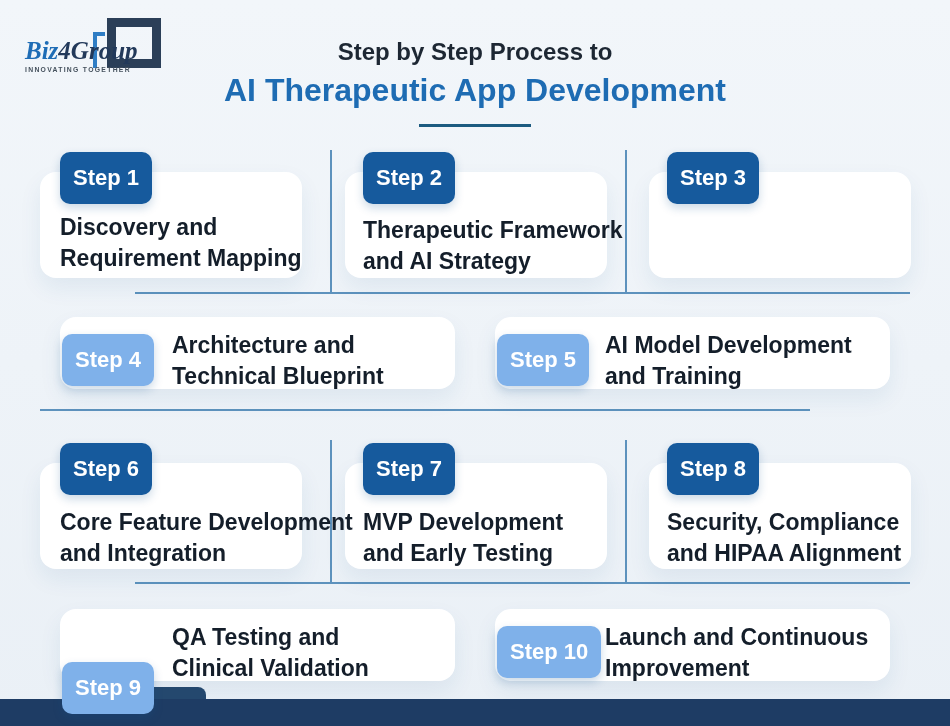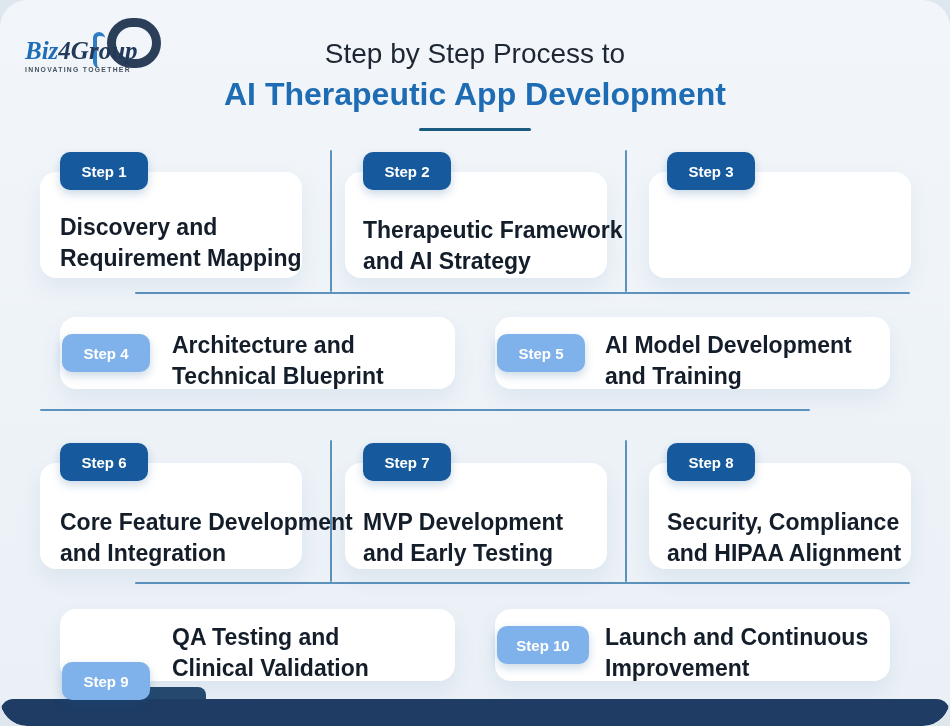--- a/index.html
+++ b/index.html
@@ -1,15 +1,15 @@
 <!DOCTYPE html>
 <html><head>
 <meta charset="utf-8">
 <style>
-  * { margin:0; padding:0; box-sizing:border-box;border-radius:27px; }
+  * { margin:0; padding:0; box-sizing:border-box; }
   html,body { background:#dfe7ee; }
   body { font-family:"Liberation Sans", sans-serif; }
 
   .canvas{
     position:relative; width:950px; height:726px; overflow:hidden;
     background:linear-gradient(180deg,#f2f6fa 0%,#eaf0f6 100%);
   }
 
   
   .logo{ position:absolute; left:25px; top:14px; width:180px; height:68px; }
@@ -21,30 +21,30 @@
   .logo-wordmark{ font-family:"Liberation Serif", serif; font-style:italic; font-weight:bold;
                   font-size:25px; line-height:1; white-space:nowrap; }
   .logo-biz{ color:#1f6db6; }
   .logo-num{ color:#22395a; }
   .logo-group{ color:#22395a; }
   .logo-tagline{ font-size:6.8px; letter-spacing:1.3px; color:#44505c; margin-top:3px;
                  font-weight:bold; white-space:nowrap; }
 
   
   .header{ position:absolute; left:0; top:38px; width:100%; text-align:center; }
-  .title-line1{ font-size:28px; font-weight:normal; color:#1d2733; }
+  .title-line1{ font-size:24px; font-weight:bold; color:#1d2733; }
   .title-line2{ font-size:32px; font-weight:bold; color:#1e6cb3; margin-top:6px; }
   .title-divider{ width:112px; height:3px; background:#1c5b80; margin:15px auto 0; }
 
   
   .card{ position:absolute; background:#ffffff; border-radius:16px;
          box-shadow:0 10px 22px rgba(25,85,145,0.08); }
-  .badge{ position:absolute; height:38px; padding:0 13px;
+  .badge{ position:absolute; height:52px; padding:0 13px;
           display:flex; align-items:center; justify-content:center;
-          border-radius:10px; color:#ffffff; font-size:15px; font-weight:bold; z-index:2;
+          border-radius:10px; color:#ffffff; font-size:22px; font-weight:bold; z-index:2;
           box-shadow:0 4px 10px rgba(20,80,140,0.22); }
   .badge.dark{ background:#165a9d; }
   .badge.light{ background:#7fb1ea; }
   .card-text{ position:absolute; font-size:23px; font-weight:bold; color:#141e2a;
               line-height:1.33; white-space:pre-line; z-index:2; }
 
   
   .vline{ position:absolute; width:1.5px; background:#5d92bd; }
   .hline{ position:absolute; height:1.5px; background:#5d92bd; }
 

